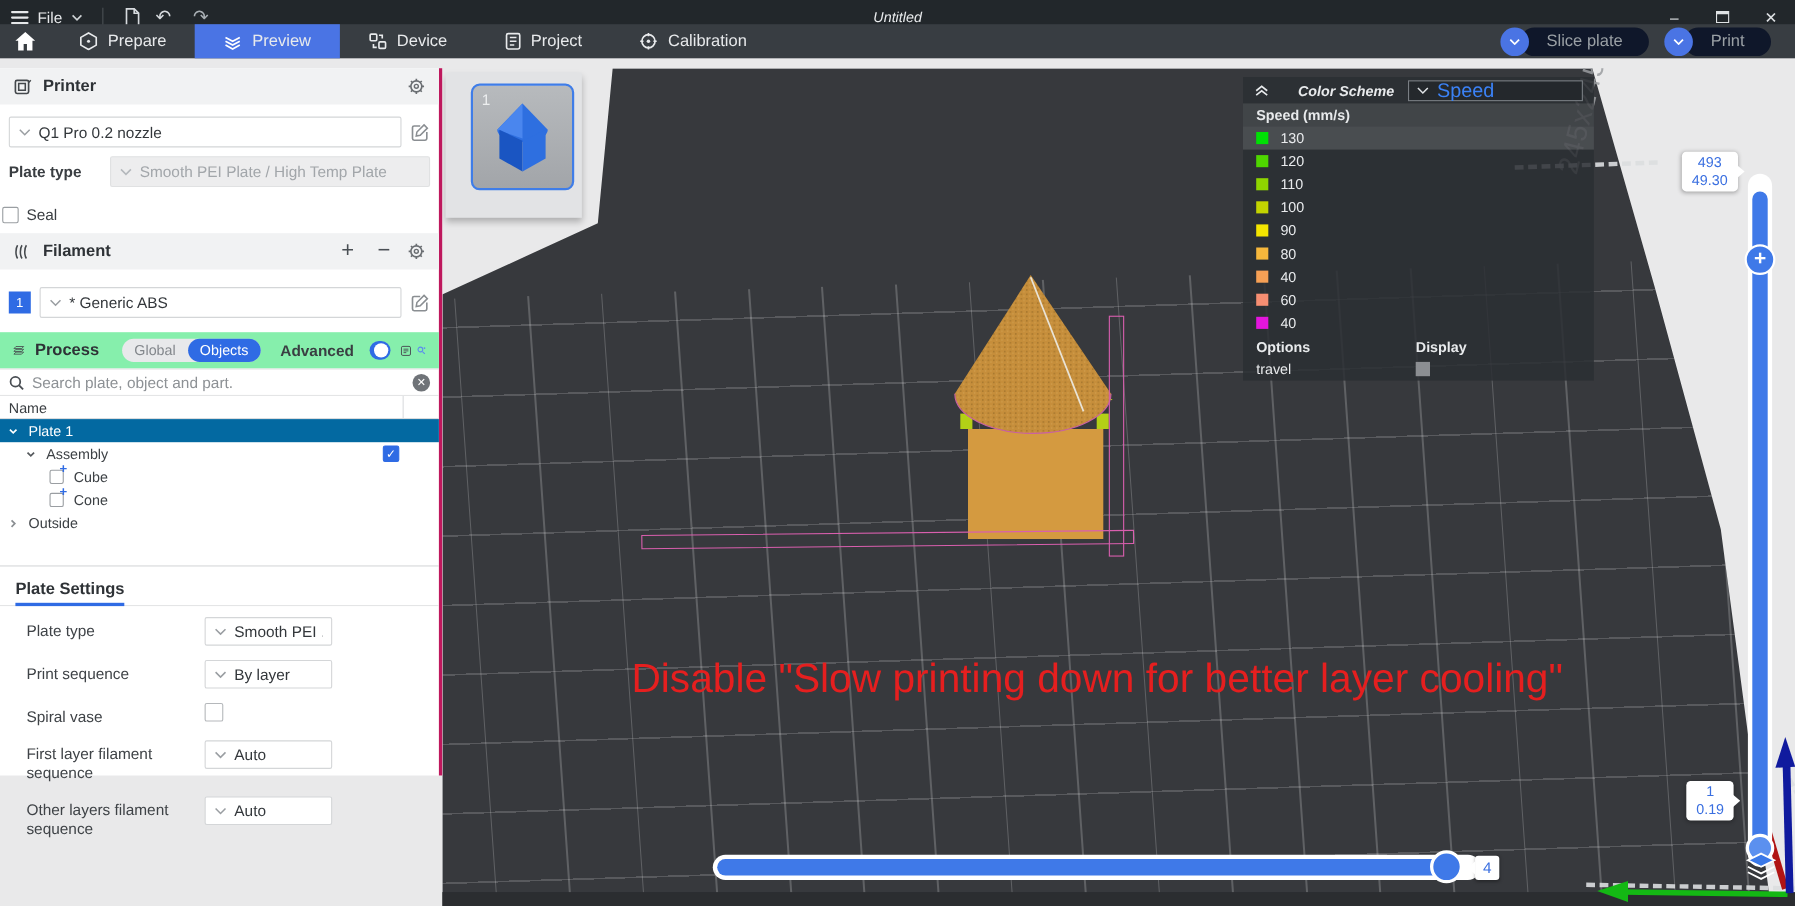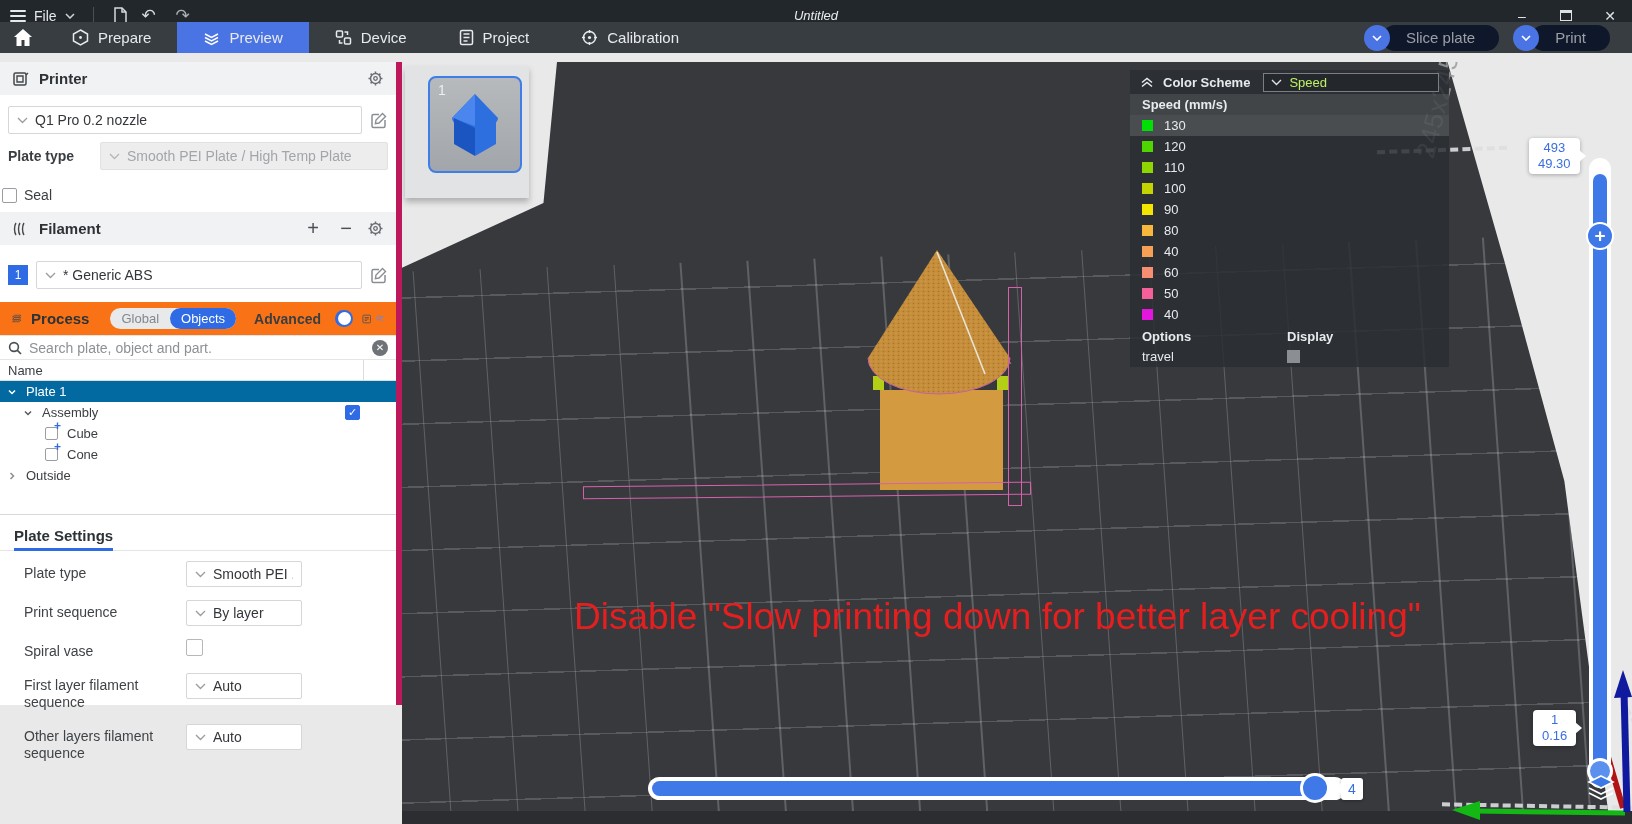--- a/index.html
+++ b/index.html
@@ -26,21 +26,21 @@
   .home { width:46px; display:flex; align-items:center; justify-content:center; }
   .tab { display:flex; align-items:center; gap:9px; padding:0 26px; color:#e8eaec; font-size:15px; }
   .tab.active { background:#4a74e4; }
   .tab svg { flex:none; }
   .tabbar-right { margin-left:auto; display:flex; align-items:center; gap:14px; padding-right:22px; }
   .actionbtn { display:flex; align-items:center; }
   .act-chev { width:26px; height:26px; border-radius:50%; background:#4a74e4; display:flex; align-items:center; justify-content:center; z-index:1; }
   .act-pill { height:26px; border-radius:13px; background:#0f172a; color:#9aa0a5; font-size:15px; display:flex; align-items:center; justify-content:center; padding:0 24px; margin-left:-8px; }
 
   
-  .sidebar { position:absolute; left:0; top:62px; width:402px; height:643px; background:#fff; border-right:6px solid #be185d; z-index:40; }
+  .sidebar { position:absolute; left:0; top:62px; width:402px; height:643px; background:#fff; border-right:3px solid #be185d; z-index:40; }
   .sec-header { height:33px; background:#f1f2f3; display:flex; align-items:center; padding:0 12px; gap:9px; }
   .sec-title { font-size:15px; font-weight:700; color:#2e3236; }
   .sec-sp { flex:1; }
   .plusminus { font-size:20px; color:#4a4f54; width:24px; text-align:center; }
   .row { display:flex; align-items:center; }
   .combo { height:28px; border:1px solid #d4d6d8; border-radius:2px; background:#fff; display:flex; align-items:center; padding:0 8px; gap:7px; font-size:14px; color:#33373b; }
   .combo.disabled { background:#ededee; border-color:#e0e1e2; color:#a2a6aa; }
   .combo .cc { flex:none; }
   .editico { margin-left:8px; flex:none; }
   .label14 { font-size:14px; color:#3a3e42; }
@@ -92,22 +92,22 @@
   .warntext { position:absolute; left:172px; top:534px; font-size:37px; color:#e51f1f; white-space:nowrap; letter-spacing:0; }
 
   
   .thumbpanel { position:absolute; left:3px; top:4px; width:124px; height:132px; background:#e2e3e5; box-shadow:0 4px 6px rgba(0,0,0,0.25); }
   .platecard { position:absolute; left:23px; top:10px; width:94px; height:97px; border:2px solid #3f7de8; border-radius:8px; background:linear-gradient(#b7babd,#a2a5a9); display:flex; align-items:center; justify-content:center; }
   .platenum { position:absolute; left:8px; top:4px; color:#eceeef; font-size:14px; }
 
   
   .legend { position:absolute; left:728px; top:8px; width:319px; background:rgba(43,47,51,0.86); color:#e8eaec; z-index:6; }
   .lg-head { height:24px; display:flex; align-items:center; padding:0 10px; }
-  .lg-title { font-size:13px; font-weight:700; margin-left:9px; }
-  .lg-combo { margin-left:13px; flex:1; height:19px; border:1px solid #7a7f84; background:#24282c; display:flex; align-items:center; gap:7px; padding:0 7px; font-size:13px; color:#bef264; }
+  .lg-title { font-size:13px; font-weight:700; margin-left:26px;font-style:italic; }
+  .lg-combo { margin-left:13px; flex:1; height:19px; border:1px solid #7a7f84; background:#24282c; display:flex; align-items:center; gap:7px; padding:0 7px; font-size:18px; color:#3b82f6; }
   .lg-sub { height:21px; background:rgba(255,255,255,0.10); display:flex; align-items:center; padding:0 12px; font-size:13px; font-weight:700; }
   .lg-item { height:21px; display:flex; align-items:center; padding:0 12px; font-size:13px; }
   .lg-item.hl { background:rgba(255,255,255,0.14); }
   .swatch { width:11px; height:11px; margin-right:11px; flex:none; }
   .lg-opts { height:22px; display:flex; align-items:center; padding:0 12px; font-size:13px; font-weight:700; }
   .lg-opts .disp { margin-left:96px; }
   .lg-travel { height:20px; display:flex; align-items:center; padding:0 12px 2px; font-size:13px; }
   .travelbox { width:13px; height:13px; background:#8b8e92; margin-left:113px; }
 
   
@@ -290,21 +290,21 @@
           <path d="M1 1l4.5 4.5L10 1" stroke="#9a9ea2" stroke-width="1.4" fill="none"></path>
         </svg>
       <span>* Generic ABS</span>
     </div>
     <svg width="18" height="18" viewBox="0 0 18 18">
         <path d="M15 9v6a1.5 1.5 0 0 1-1.5 1.5h-10A1.5 1.5 0 0 1 2 15V5a1.5 1.5 0 0 1 1.5-1.5H9" fill="none" stroke="#8a8e92" stroke-width="1.5"></path>
         <path d="M12.5 2.5l3 3L9 12l-3.6.6L6 9z" fill="none" stroke="#8a8e92" stroke-width="1.4"></path>
       </svg>
   </div>
 
-  <div class="sec-header" style="margin-top:13px; background:#f97316;">
+  <div class="sec-header" style="margin-top:13px; background:#86efac;">
     <svg width="17" height="15" viewBox="0 0 17 15">
         <path d="M4 2h11l-3 3H1z M4 6h11l-3 3H1z M4 10h11l-3 3H1z" fill="none" stroke="#44484c" stroke-width="1.2"></path>
       </svg>
     <span class="sec-title">Process</span>
     <div class="pill-toggle">
       <span>Global</span>
       <span class="on">Objects</span>
     </div>
     <span class="sec-sp"></span>
     <span class="label14" style="font-weight:600;">Advanced</span>
@@ -497,44 +497,40 @@
       </div>
     <div class="lg-item">
         <span class="swatch" style="background-color: rgb(246, 160, 85);"></span>
         <span>40</span>
       </div>
     <div class="lg-item">
         <span class="swatch" style="background-color: rgb(246, 142, 114);"></span>
         <span>60</span>
       </div>
     <div class="lg-item">
-        <span class="swatch" style="background-color: rgb(245, 95, 154);"></span>
-        <span>50</span>
-      </div>
-    <div class="lg-item">
         <span class="swatch" style="background-color: rgb(227, 22, 221);"></span>
         <span>40</span>
       </div>
     <div class="lg-opts">
       <span>Options</span>
       <span class="disp">Display</span>
     </div>
     <div class="lg-travel">
       <span>travel</span>
       <span class="travelbox"></span>
     </div>
   </div>
 
   <div class="tip" style="left:1127px; top:76px;">
     <div>493</div>
     <div>49.30</div>
   </div>
   <div class="tip" style="left:1131px; top:648px;">
     <div>1</div>
-    <div>0.16</div>
+    <div>0.19</div>
   </div>
   <div class="vslider">
     <div class="vfill"></div>
     <div class="vhandle-top">+</div>
     <div class="vhandle-bot"></div>
   </div>
 
   <div class="hslider">
     <div class="hfill"></div>
     <div class="hhandle"></div>

